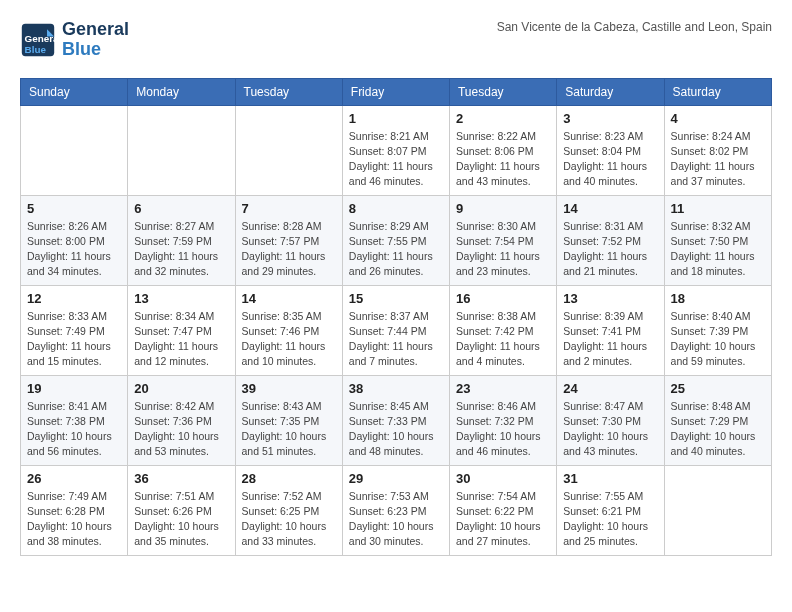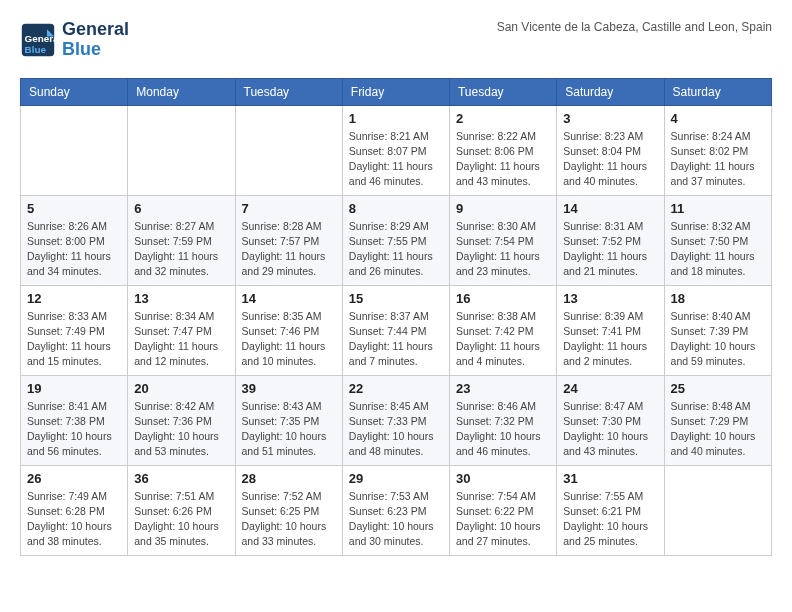--- a/index.html
+++ b/index.html
@@ -211,21 +211,21 @@
         </td>
         <td>
           <span class="day-number">20</span>
           <div class="day-info">Sunrise: 8:42 AM<br>Sunset: 7:36 PM<br>Daylight: 10 hours and 53 minutes.</div>
         </td>
         <td>
           <span class="day-number">39</span>
           <div class="day-info">Sunrise: 8:43 AM<br>Sunset: 7:35 PM<br>Daylight: 10 hours and 51 minutes.</div>
         </td>
         <td>
-          <span class="day-number">22</span>
+          <span class="day-number">38</span>
           <div class="day-info">Sunrise: 8:45 AM<br>Sunset: 7:33 PM<br>Daylight: 10 hours and 48 minutes.</div>
         </td>
         <td>
           <span class="day-number">23</span>
           <div class="day-info">Sunrise: 8:46 AM<br>Sunset: 7:32 PM<br>Daylight: 10 hours and 46 minutes.</div>
         </td>
         <td>
           <span class="day-number">24</span>
           <div class="day-info">Sunrise: 8:47 AM<br>Sunset: 7:30 PM<br>Daylight: 10 hours and 43 minutes.</div>
         </td>

